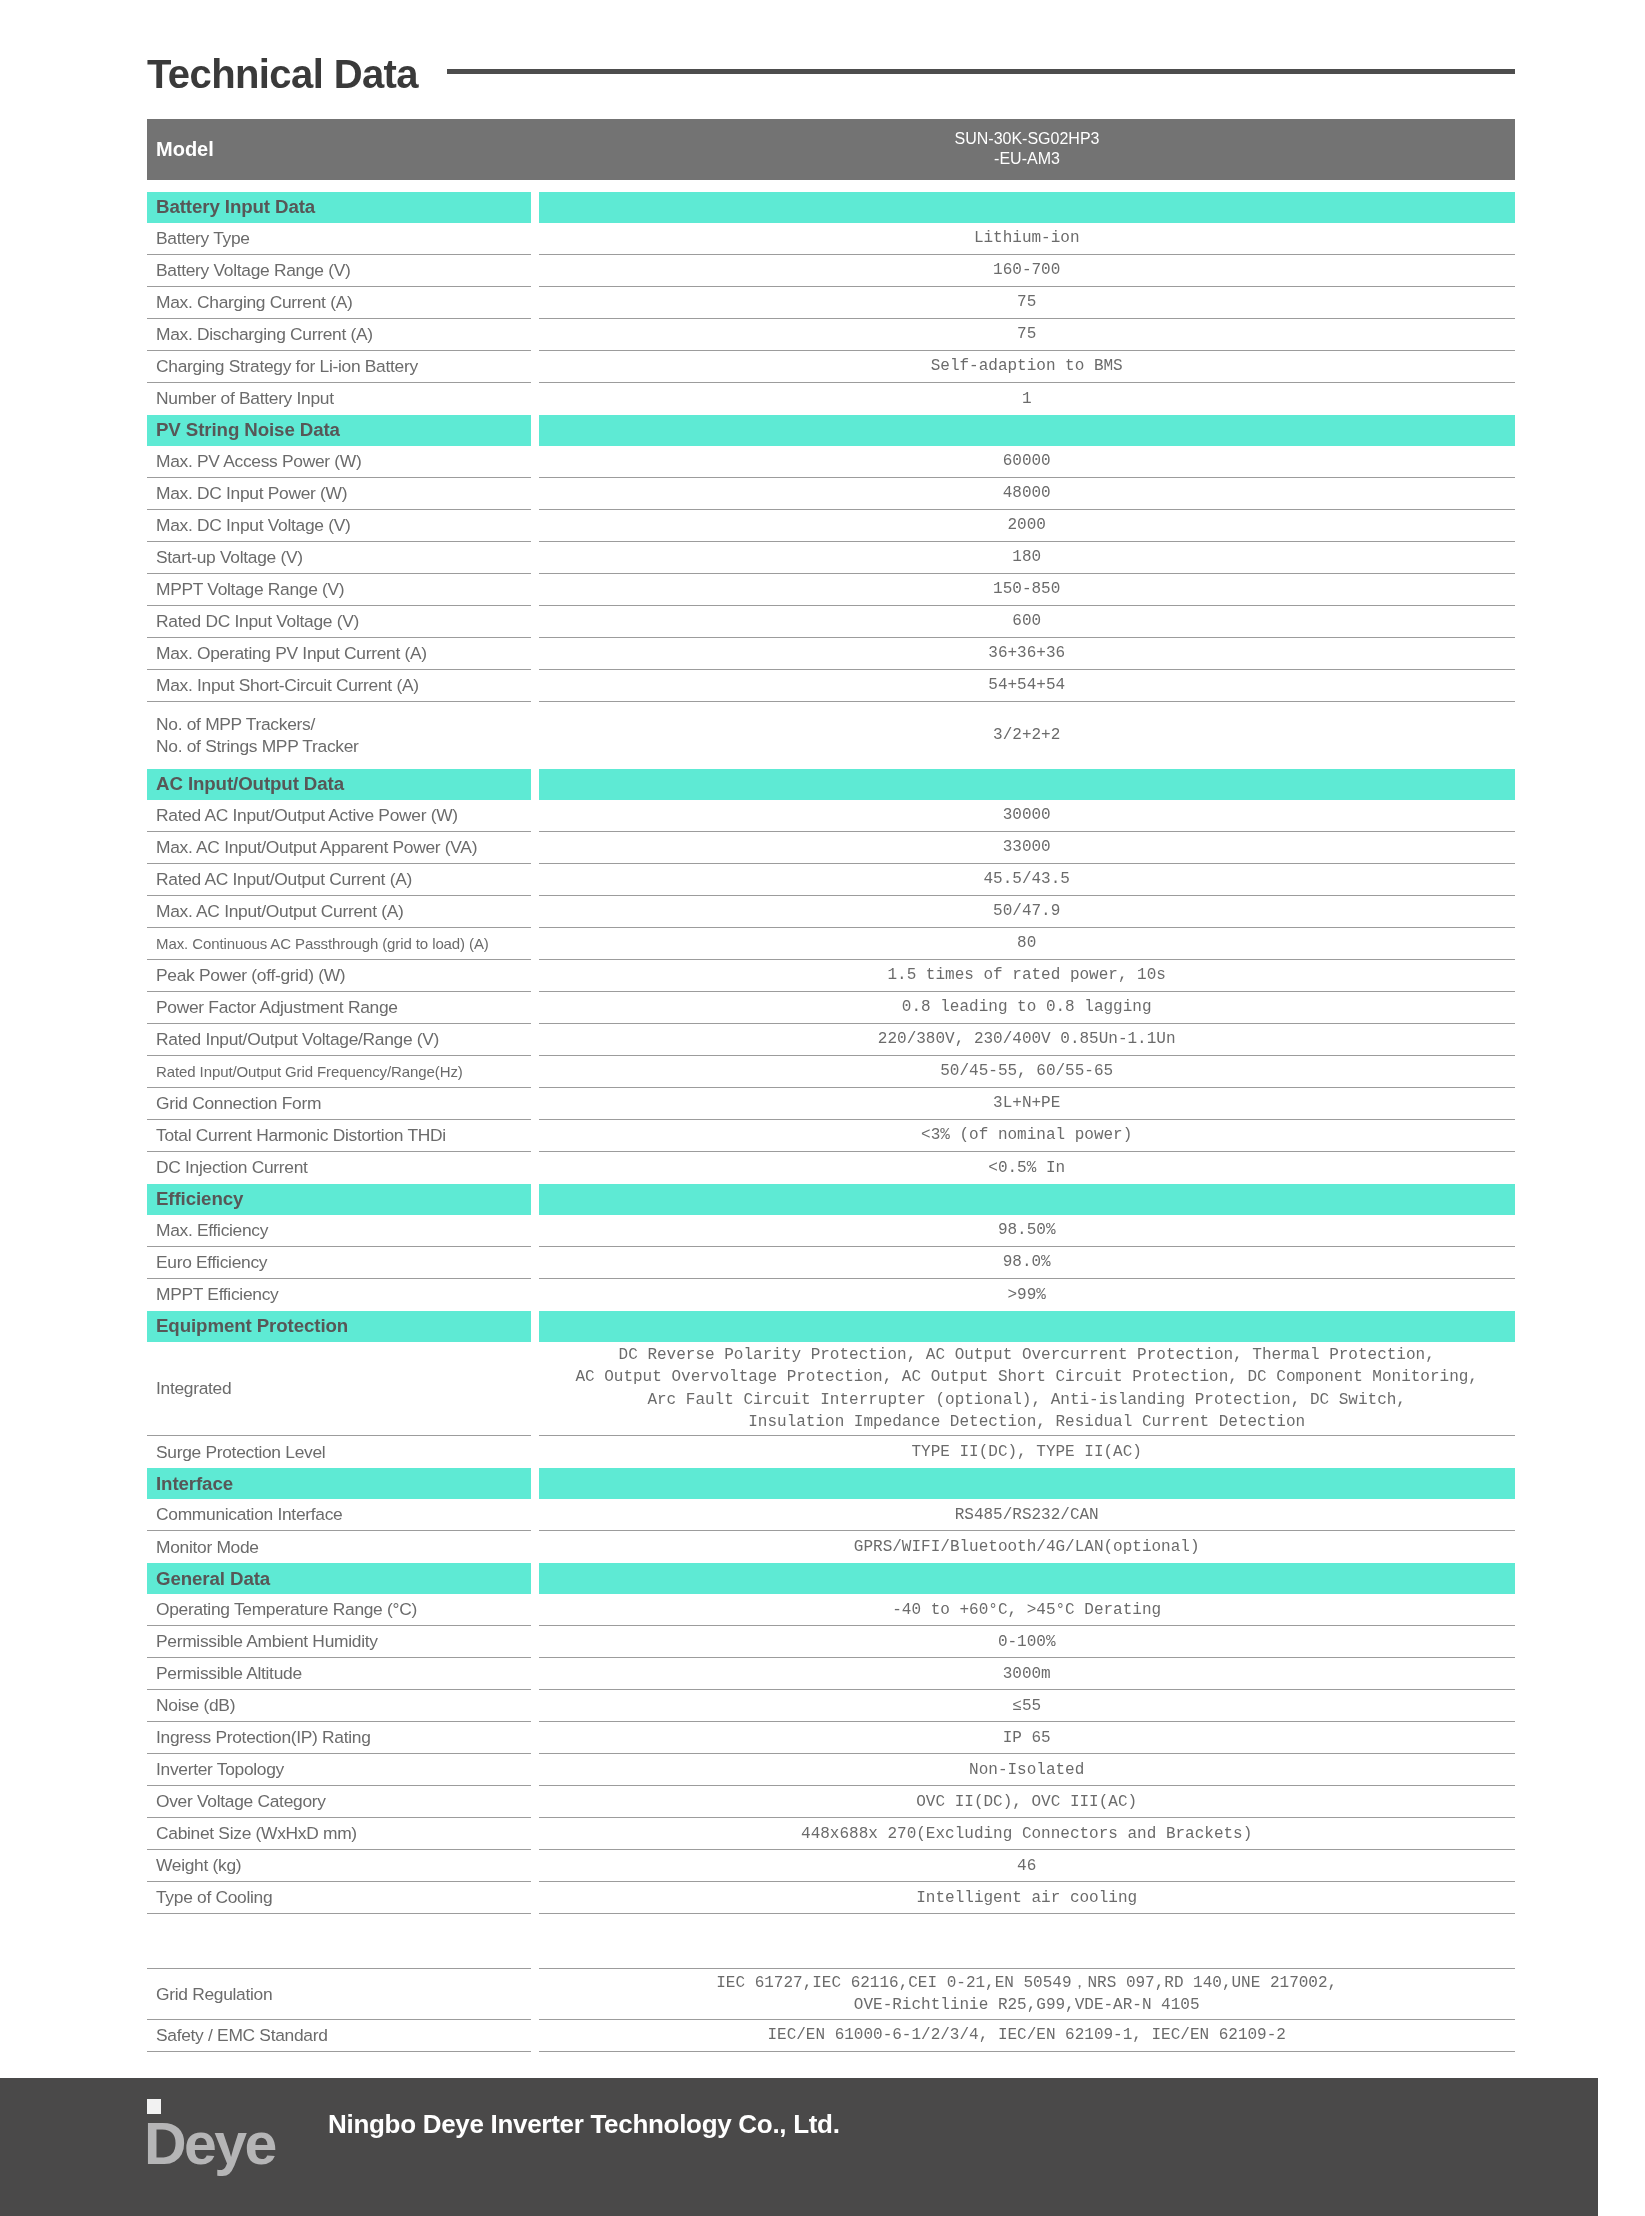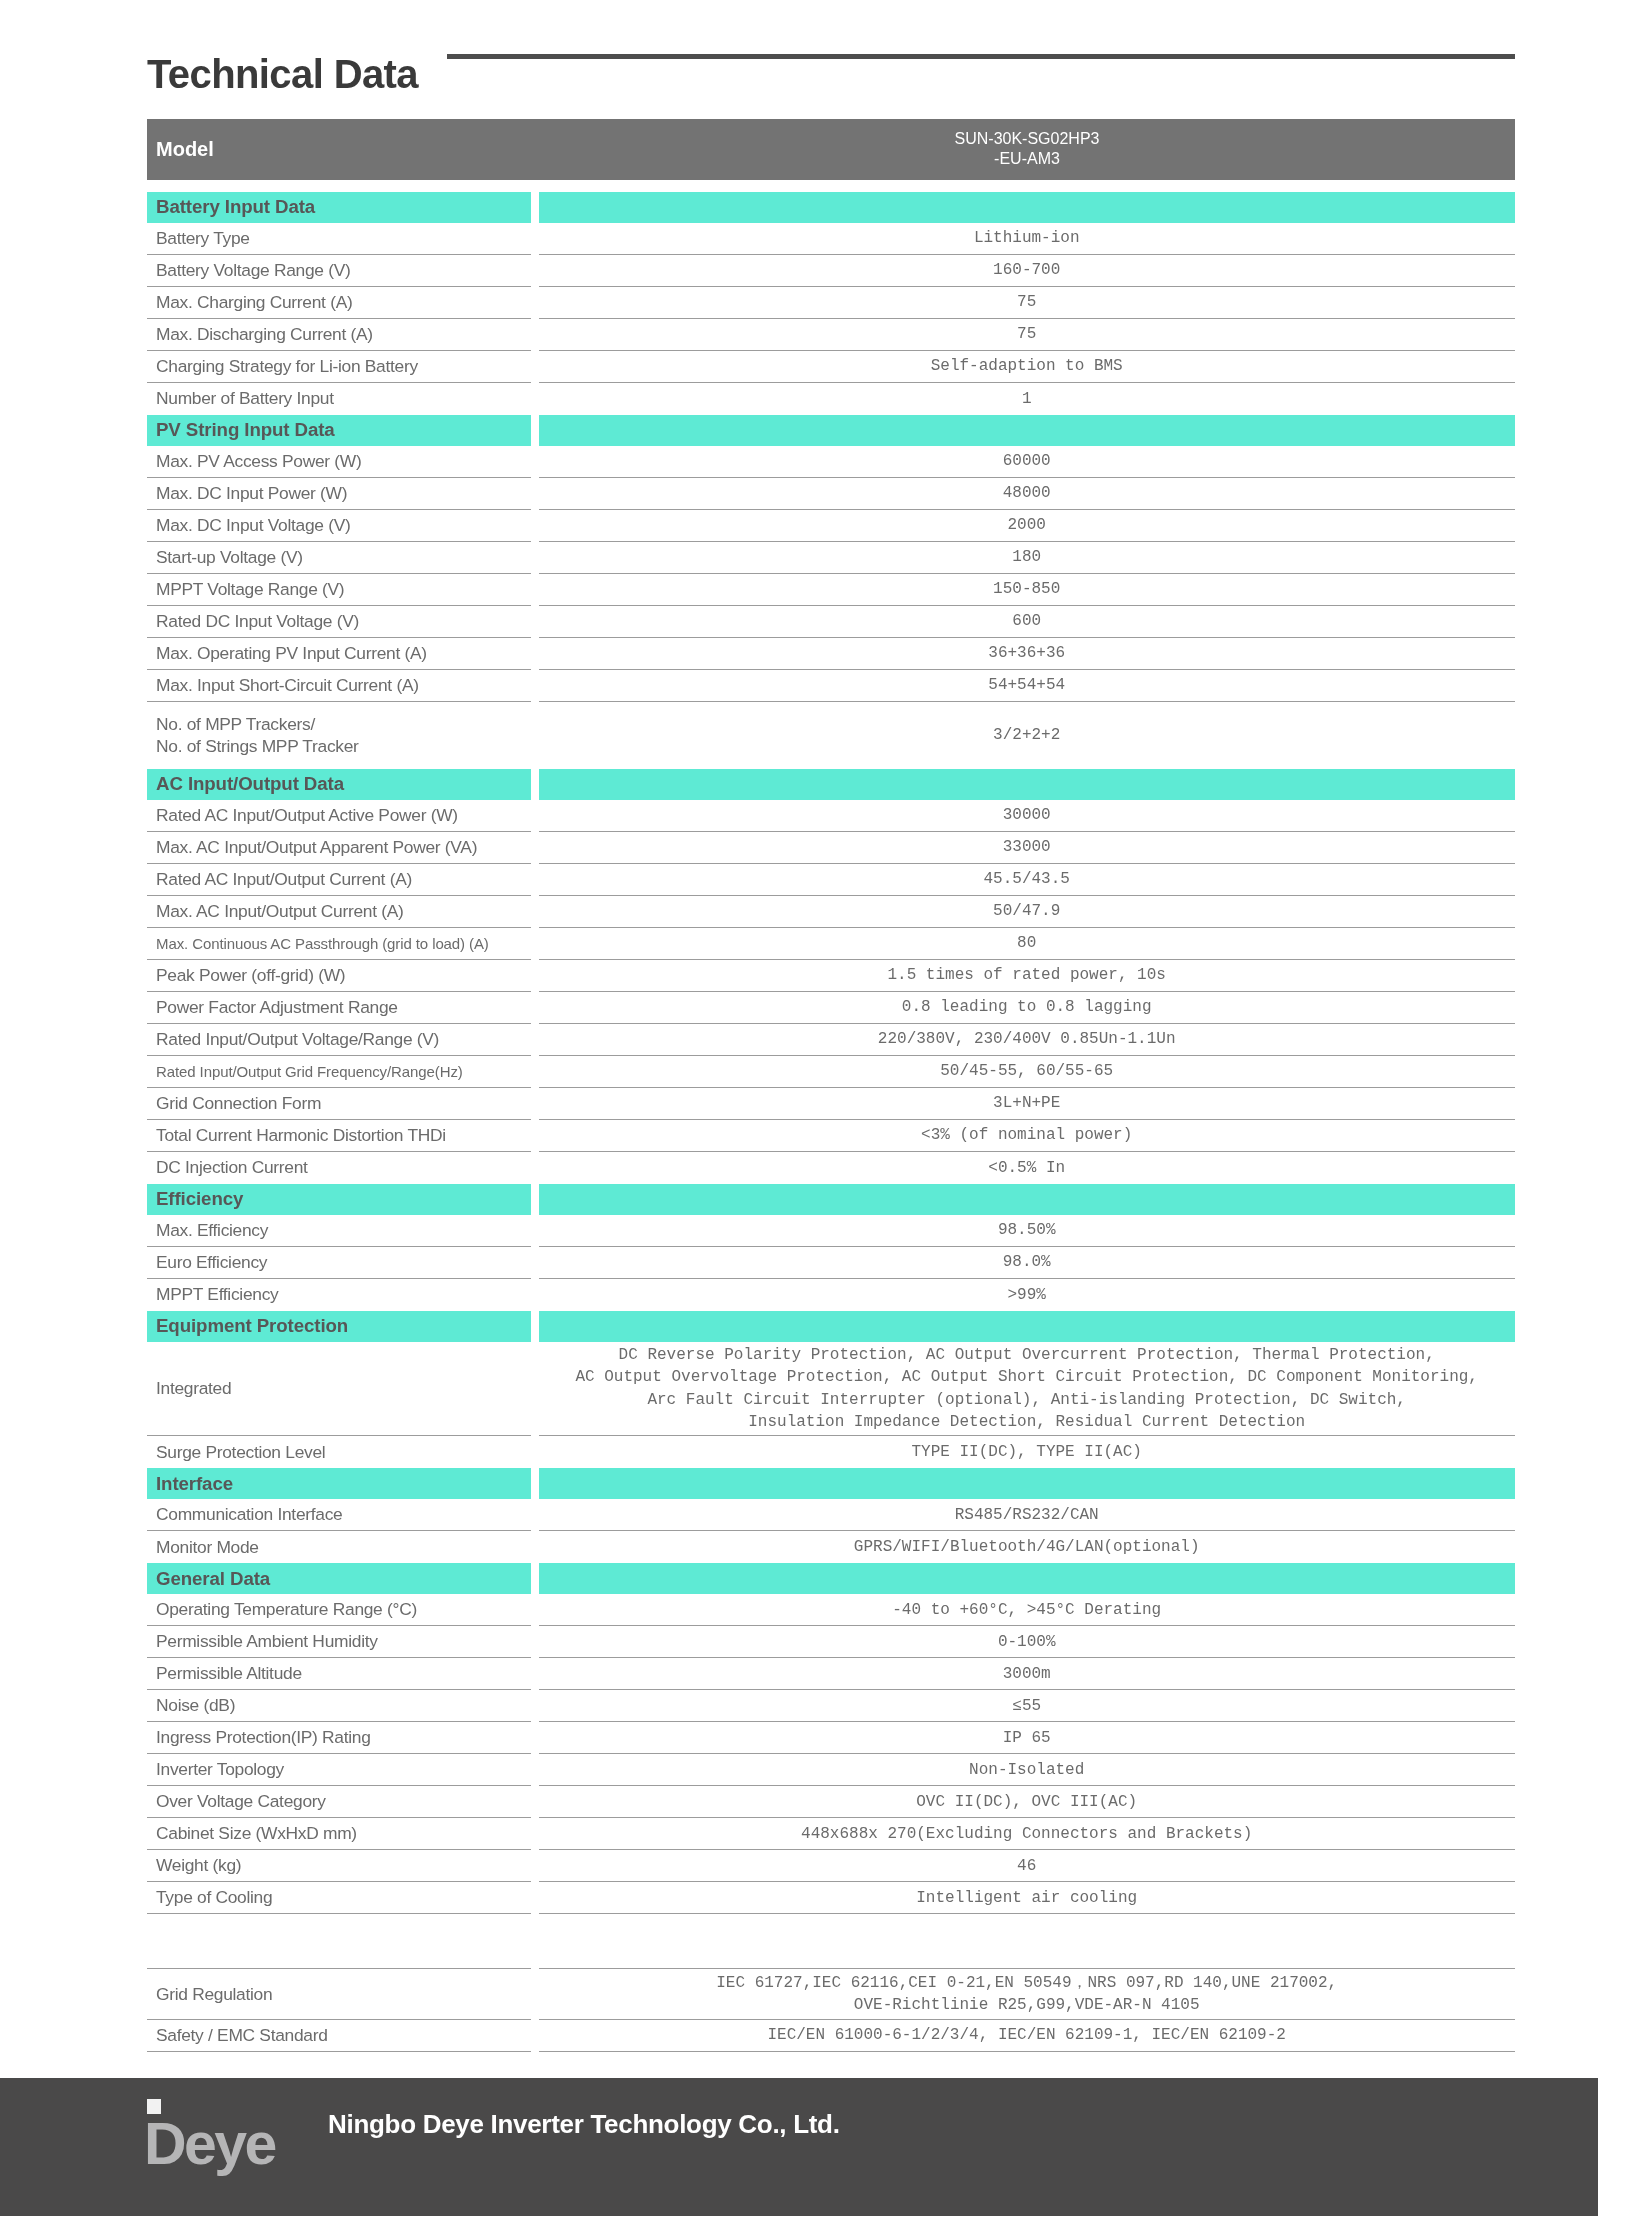--- a/index.html
+++ b/index.html
@@ -7,21 +7,21 @@
   html, body { background: #ffffff; }
   body {
     width: 1645px; height: 2216px;
     position: relative;
     font-family: "Liberation Sans", sans-serif;
     overflow: hidden;
   }
 
   
   .doc-header {
-    display: flex; align-items: flex-start; gap: 29px;
+    display: flex; align-items: center; gap: 29px;
     margin: 0 130px 0 147px;
     padding-top: 54px;
   }
   .doc-title {
     font-size: 40px; font-weight: bold; color: #3a3a3a;
     line-height: 1; letter-spacing: -0.6px; white-space: nowrap;
   }
   .title-rule { flex: 1; height: 5.2px; background: #4d4d4d; margin-bottom: 5.2px; }
 
   
@@ -123,21 +123,21 @@
   </div>
     <div class="row data">
     <div class="cell label">Charging Strategy for Li-ion Battery</div>
     <div class="cell value">Self-adaption to BMS</div>
   </div>
     <div class="row data no-border">
     <div class="cell label">Number of Battery Input</div>
     <div class="cell value">1</div>
   </div>
     <div class="row section-header">
-    <div class="cell label">PV String Input Data</div>
+    <div class="cell label">PV String Noise Data</div>
     <div class="cell value"></div>
   </div>
     <div class="row data">
     <div class="cell label">Max. PV Access Power (W)</div>
     <div class="cell value">60000</div>
   </div>
     <div class="row data">
     <div class="cell label">Max. DC Input Power (W)</div>
     <div class="cell value">48000</div>
   </div>

